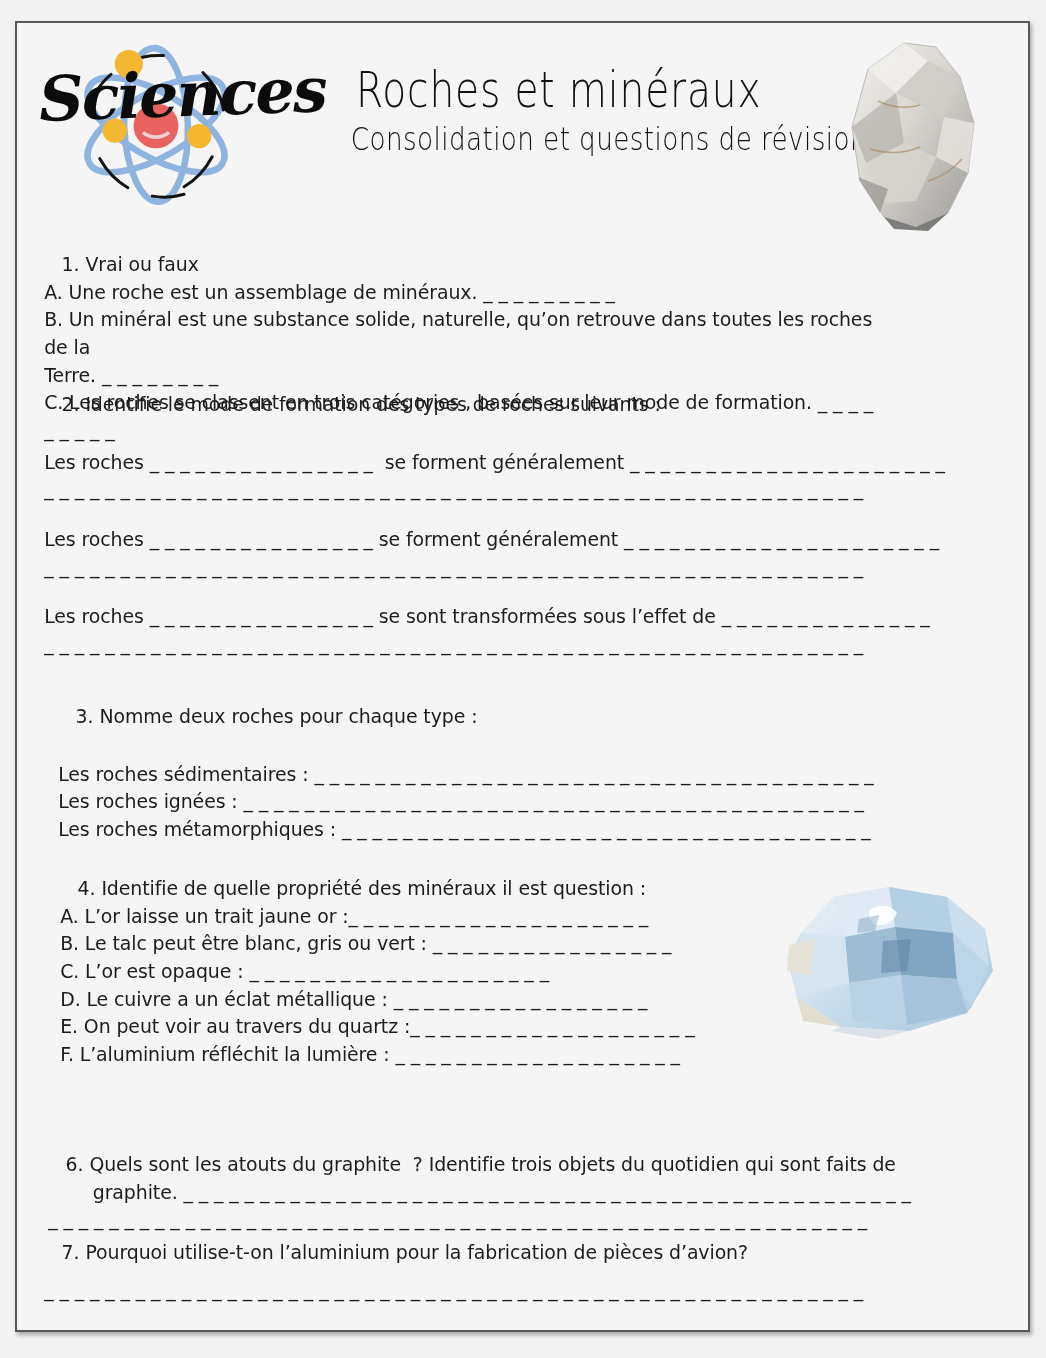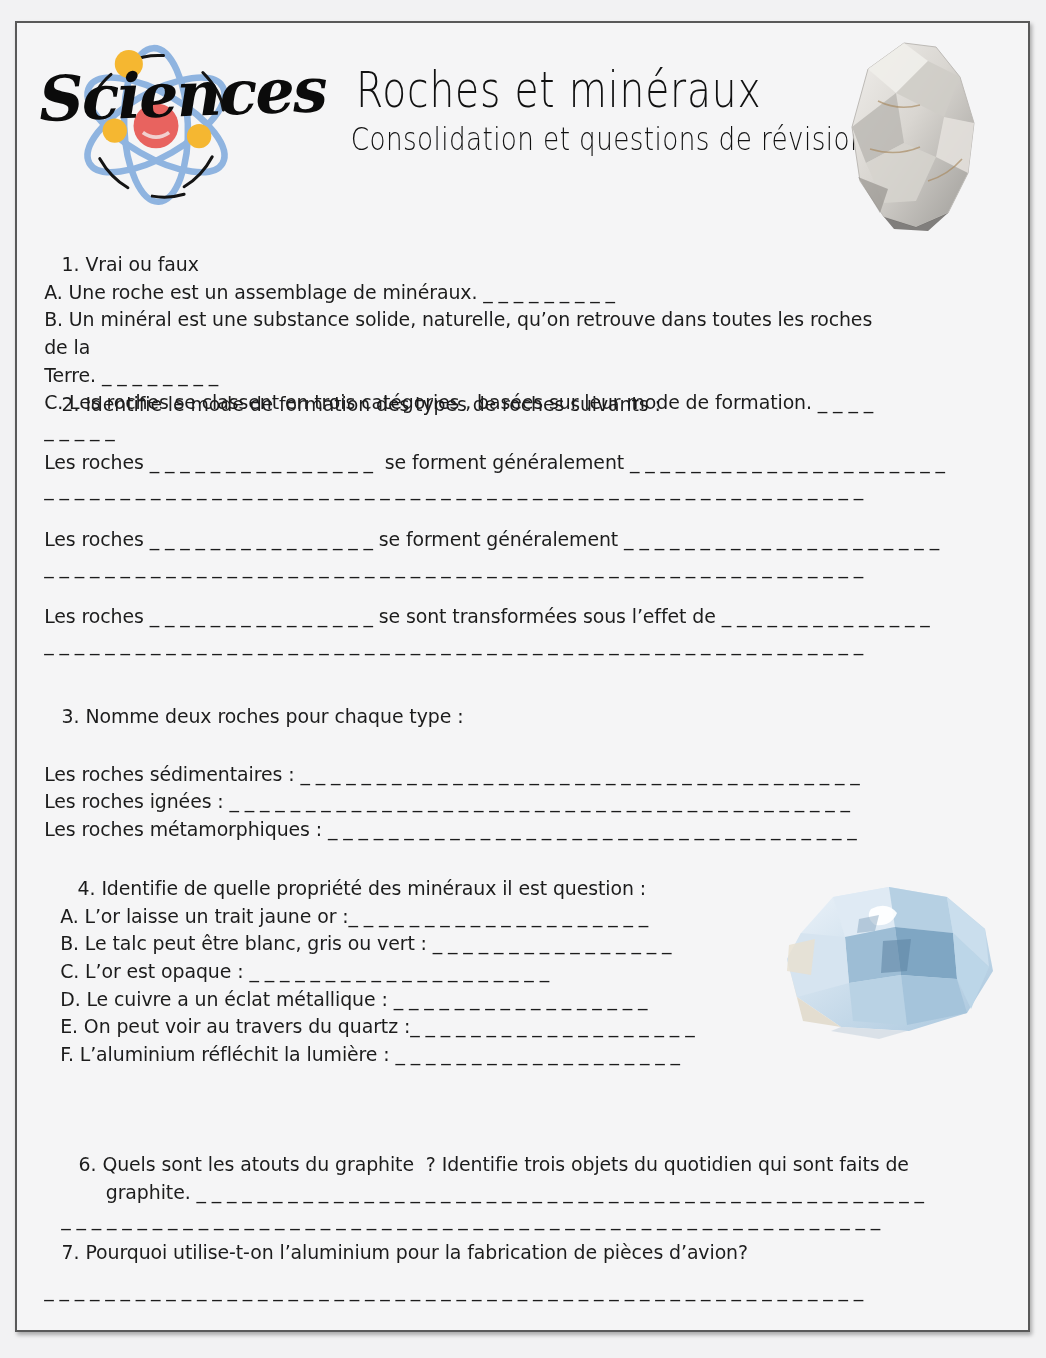--- a/index.html
+++ b/index.html
@@ -144,24 +144,24 @@
   .q-full {
     padding-left: 28px;
   }
 
   .gap-sm { height: 10px; }
   .gap-md { height: 22px; }
   .gap-lg { height: 30px; }
 
   .sec1 { position: absolute; left: 0; top: 196px; width: 888px; margin-top: 32px; }
   .sec2 { position: absolute; left: 0; top: 368px; width: 1011px; }
-  .sec3 { position: absolute; left: 0; top: 680px; width: 1011px; }
+  .sec3 { position: absolute; left: 0; top: 680px; width: 1011px; padding-left: 14px; }
   .sec4 { position: absolute; left: 0; top: 852px; width: 1011px; }
   .sec5 { position: absolute; left: 0; top: 1070px; width: 1011px; }
-  .sec6 { position: absolute; left: 17px; top: 1128px; width: 1011px; }
+  .sec6 { position: absolute; left: 4px; top: 1128px; width: 1011px; }
   .sec7 { position: absolute; left: 0; top: 1216px; width: 1041px; }
 
   .narrow-q { width: 760px; padding-left: 16px; }
 </style>
 </head>
 <body>
 
 <div class="page-outer">
   <div class="page">
 

